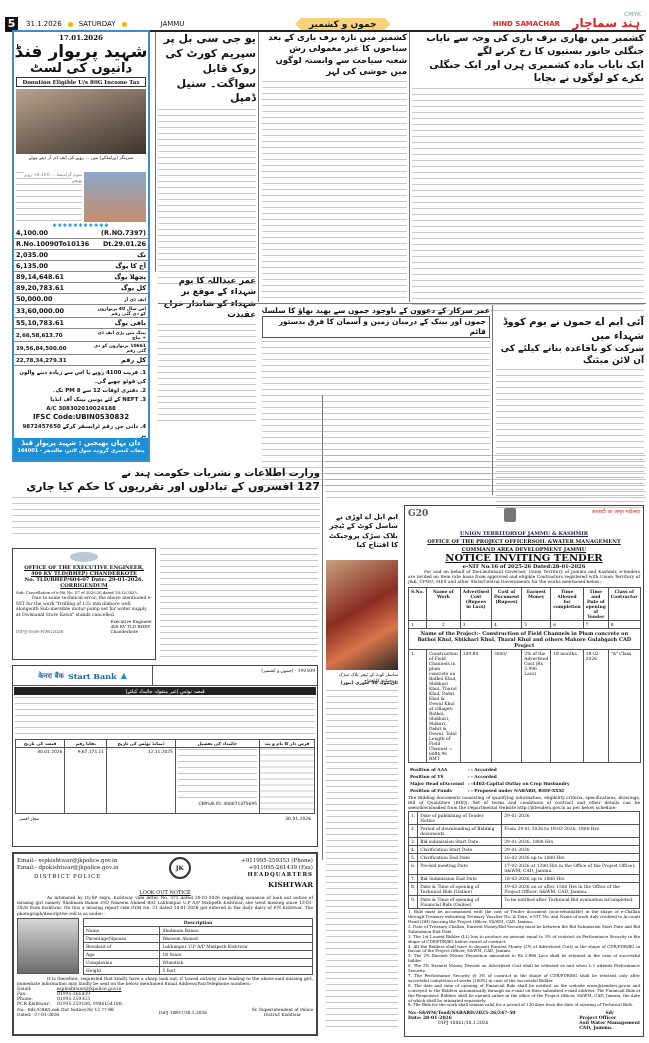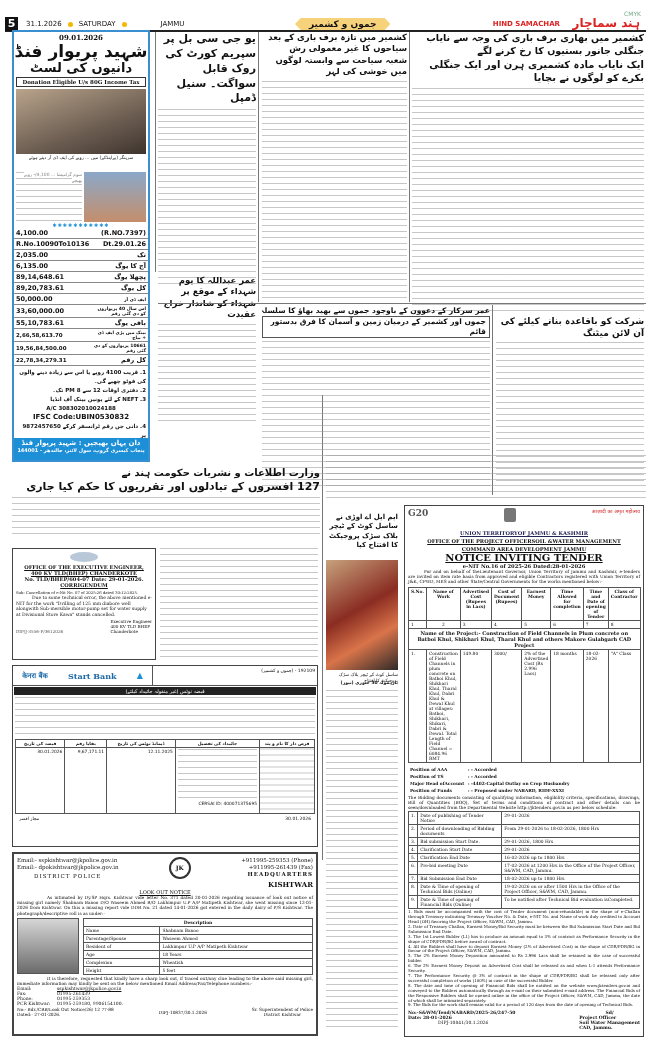--- a/index.html
+++ b/index.html
@@ -38,21 +38,21 @@
   <span class="dot"></span>
   <span>SATURDAY</span>
   <span class="dot"></span>
   <span style="margin-left:28px">JAMMU</span>
   <div class="sect">جموں و کشمیر</div>
   <div class="hs">HIND SAMACHAR</div>
   <div class="logo">ہند سماچار</div>
 </div>
 
 <div class="abs donbox">
-  <div style="text-align:center;font-size:7px;font-weight:bold;margin-top:1px" class="en">09.01.2026</div>
+  <div style="text-align:center;font-size:7px;font-weight:bold;margin-top:1px" class="en">17.01.2026</div>
   <div class="urdu headline" style="text-align:center;font-size:17px;line-height:18px">شہید پریوار فنڈ</div>
   <div class="urdu headline" style="text-align:center;font-size:13px;line-height:15px">دانیوں کی لسٹ</div>
   <div class="en" style="margin:2px 2px;border:1px solid #333;font-size:5.5px;font-weight:bold;text-align:center;padding:1px">Donation Eligible U/s 80G Income Tax</div>
   <div class="photo" style="margin:0 2px;height:65px"></div>
   <div class="urdu small" style="text-align:center;padding:1px 2px;height:18px;overflow:hidden">سرینگر (بےاینڈکے) میں ... روپے کی ایف ڈی آر دیتے ہوئے</div>
   <div style="display:flex;margin:0 2px;height:50px">
     <div class="urdu small lines" style="flex:1;margin-right:2px"><span style="background:#fff">سوم گرامیشا ... 4,100/- روپے بھیجے</span></div>
     <div style="width:62px;background:linear-gradient(#8aa8c9,#c58e6b);"></div>
   </div>
   <div style="text-align:center;color:#1d8fd6;font-size:5px;letter-spacing:1px">✱✱✱✱✱✱✱✱✱✱✱</div>
@@ -147,26 +147,27 @@
 
 <div class="abs urdu" style="left:158px;top:275px;width:98px">
   <div class="headline" style="font-size:8.5px">عمر عبداللہ کا یوم شہداء کے موقع پر</div>
   <div class="headline" style="font-size:8.5px">شہداء کو شاندار خراج عقیدت</div>
   <div class="lines" style="height:100px;margin-top:3px"></div>
 </div>
 
 <div class="hline" style="left:158px;top:303px;width:488px"></div>
 <div class="abs urdu" style="left:262px;top:306px;width:228px">
   <div class="headline" style="font-size:7.5px;white-space:nowrap;overflow:hidden">عمر سرکار کے دعووں کے باوجود جموں سے بھید بھاؤ کا سلسلہ جاری۔ منیش ساہنی</div>
-  <div class="headline" style="font-size:7.5px;border:1px solid #555;padding:0 3px">جموں اور کشمیر کے درمیان زمین و آسمان کا فرق بدستور قائم</div>
+  <div class="headline" style="font-size:7.5px;border:1px solid #555;padding:0 3px">جموں اور بینک کے درمیان زمین و آسمان کا فرق بدستور قائم</div>
   <div class="lines" style="height:145px;margin-top:3px"></div>
 </div>
 <div class="vline" style="left:492px;top:305px;height:190px"></div>
 
 <div class="abs urdu" style="left:496px;top:315px;width:148px">
+  <div class="headline" style="font-size:10px">آئی ایم اے جموں نے یوم کووڈ شہداء میں</div>
   <div class="headline" style="font-size:9px">شرکت کو باقاعدہ بنانے کیلئے کی آن لائن میٹنگ</div>
   <div class="lines" style="height:140px;margin-top:3px"></div>
 </div>
 
 <div class="abs urdu" style="left:12px;top:466px;width:308px">
   <div class="headline" style="font-size:10px">وزارت اطلاعات و نشریات حکومت ہند نے</div>
   <div class="headline" style="font-size:11px">127 افسروں کے تبادلوں اور تقرریوں کا حکم کیا جاری</div>
   <div class="lines" style="height:40px;margin-top:3px"></div>
 </div>
 
@@ -188,21 +189,21 @@
   </div>
 </div>
 
 <div class="abs lines" style="left:160px;top:480px;width:160px;height:0"></div>
 <div class="abs urdu" style="left:160px;top:548px;width:158px">
   <div class="lines" style="height:110px"></div>
 </div>
 
 <div class="abs" style="left:12px;top:665px;width:306px;height:182px;border:1px solid #444">
   <div style="display:flex;border-bottom:1px solid #555;height:20px">
-    <div style="width:140px;display:flex;align-items:center;justify-content:center;gap:20px;border-right:1px solid #555">
+    <div style="width:140px;display:flex;align-items:center;justify-content:center;gap:4px;border-right:1px solid #555">
       <span style="font-size:7px;font-weight:bold;color:#1d6aa8">केनरा बैंक</span>
       <span style="font-size:8px;font-weight:bold;color:#1d6aa8" class="en">Start Bank</span>
       <span style="color:#1d8fd6;font-size:8px">▲</span>
     </div>
     <div class="urdu small" style="flex:1;padding:2px">192109 - (جموں و کشمیر)</div>
   </div>
   <div class="urdu" style="background:#222;color:#fff;font-size:5px;text-align:center;padding:1px;margin:1px">قبضہ نوٹس (غیر منقولہ جائیداد کیلئے)</div>
   <div class="lines" style="height:40px;margin:2px"></div>
   <table class="tb" style="direction:rtl;margin:0 2px;width:calc(100% - 4px)">
     <tbody>

